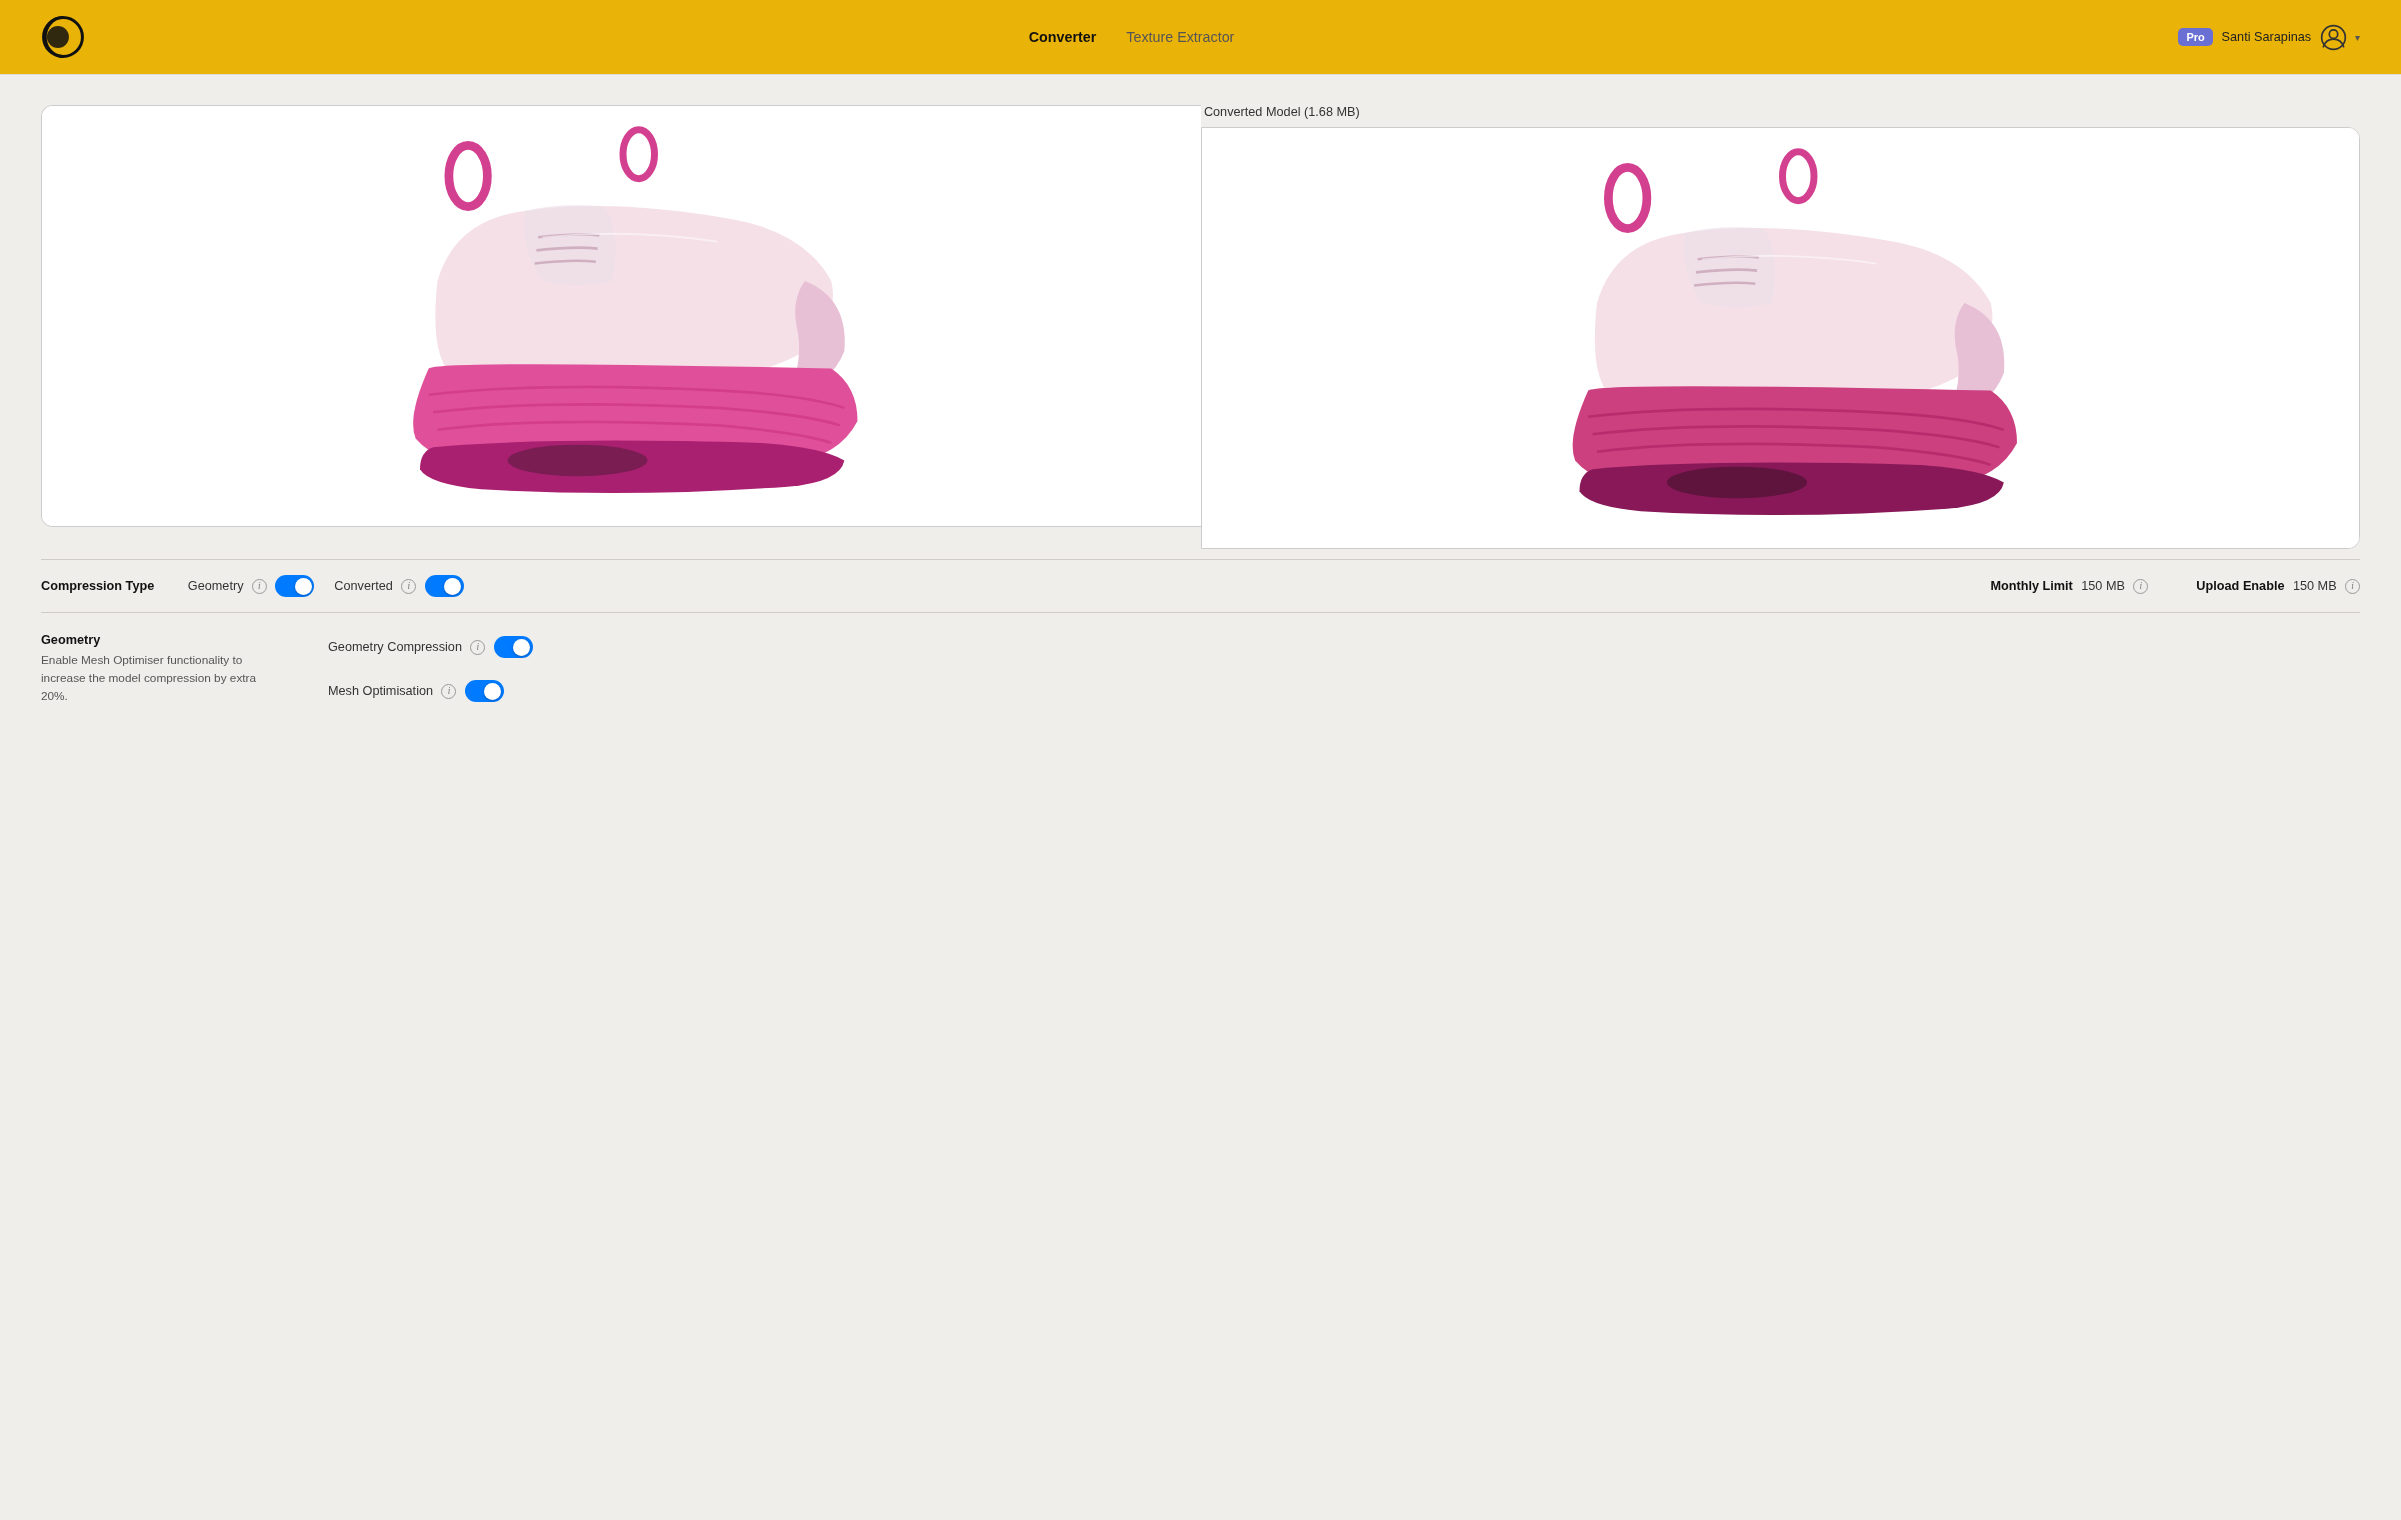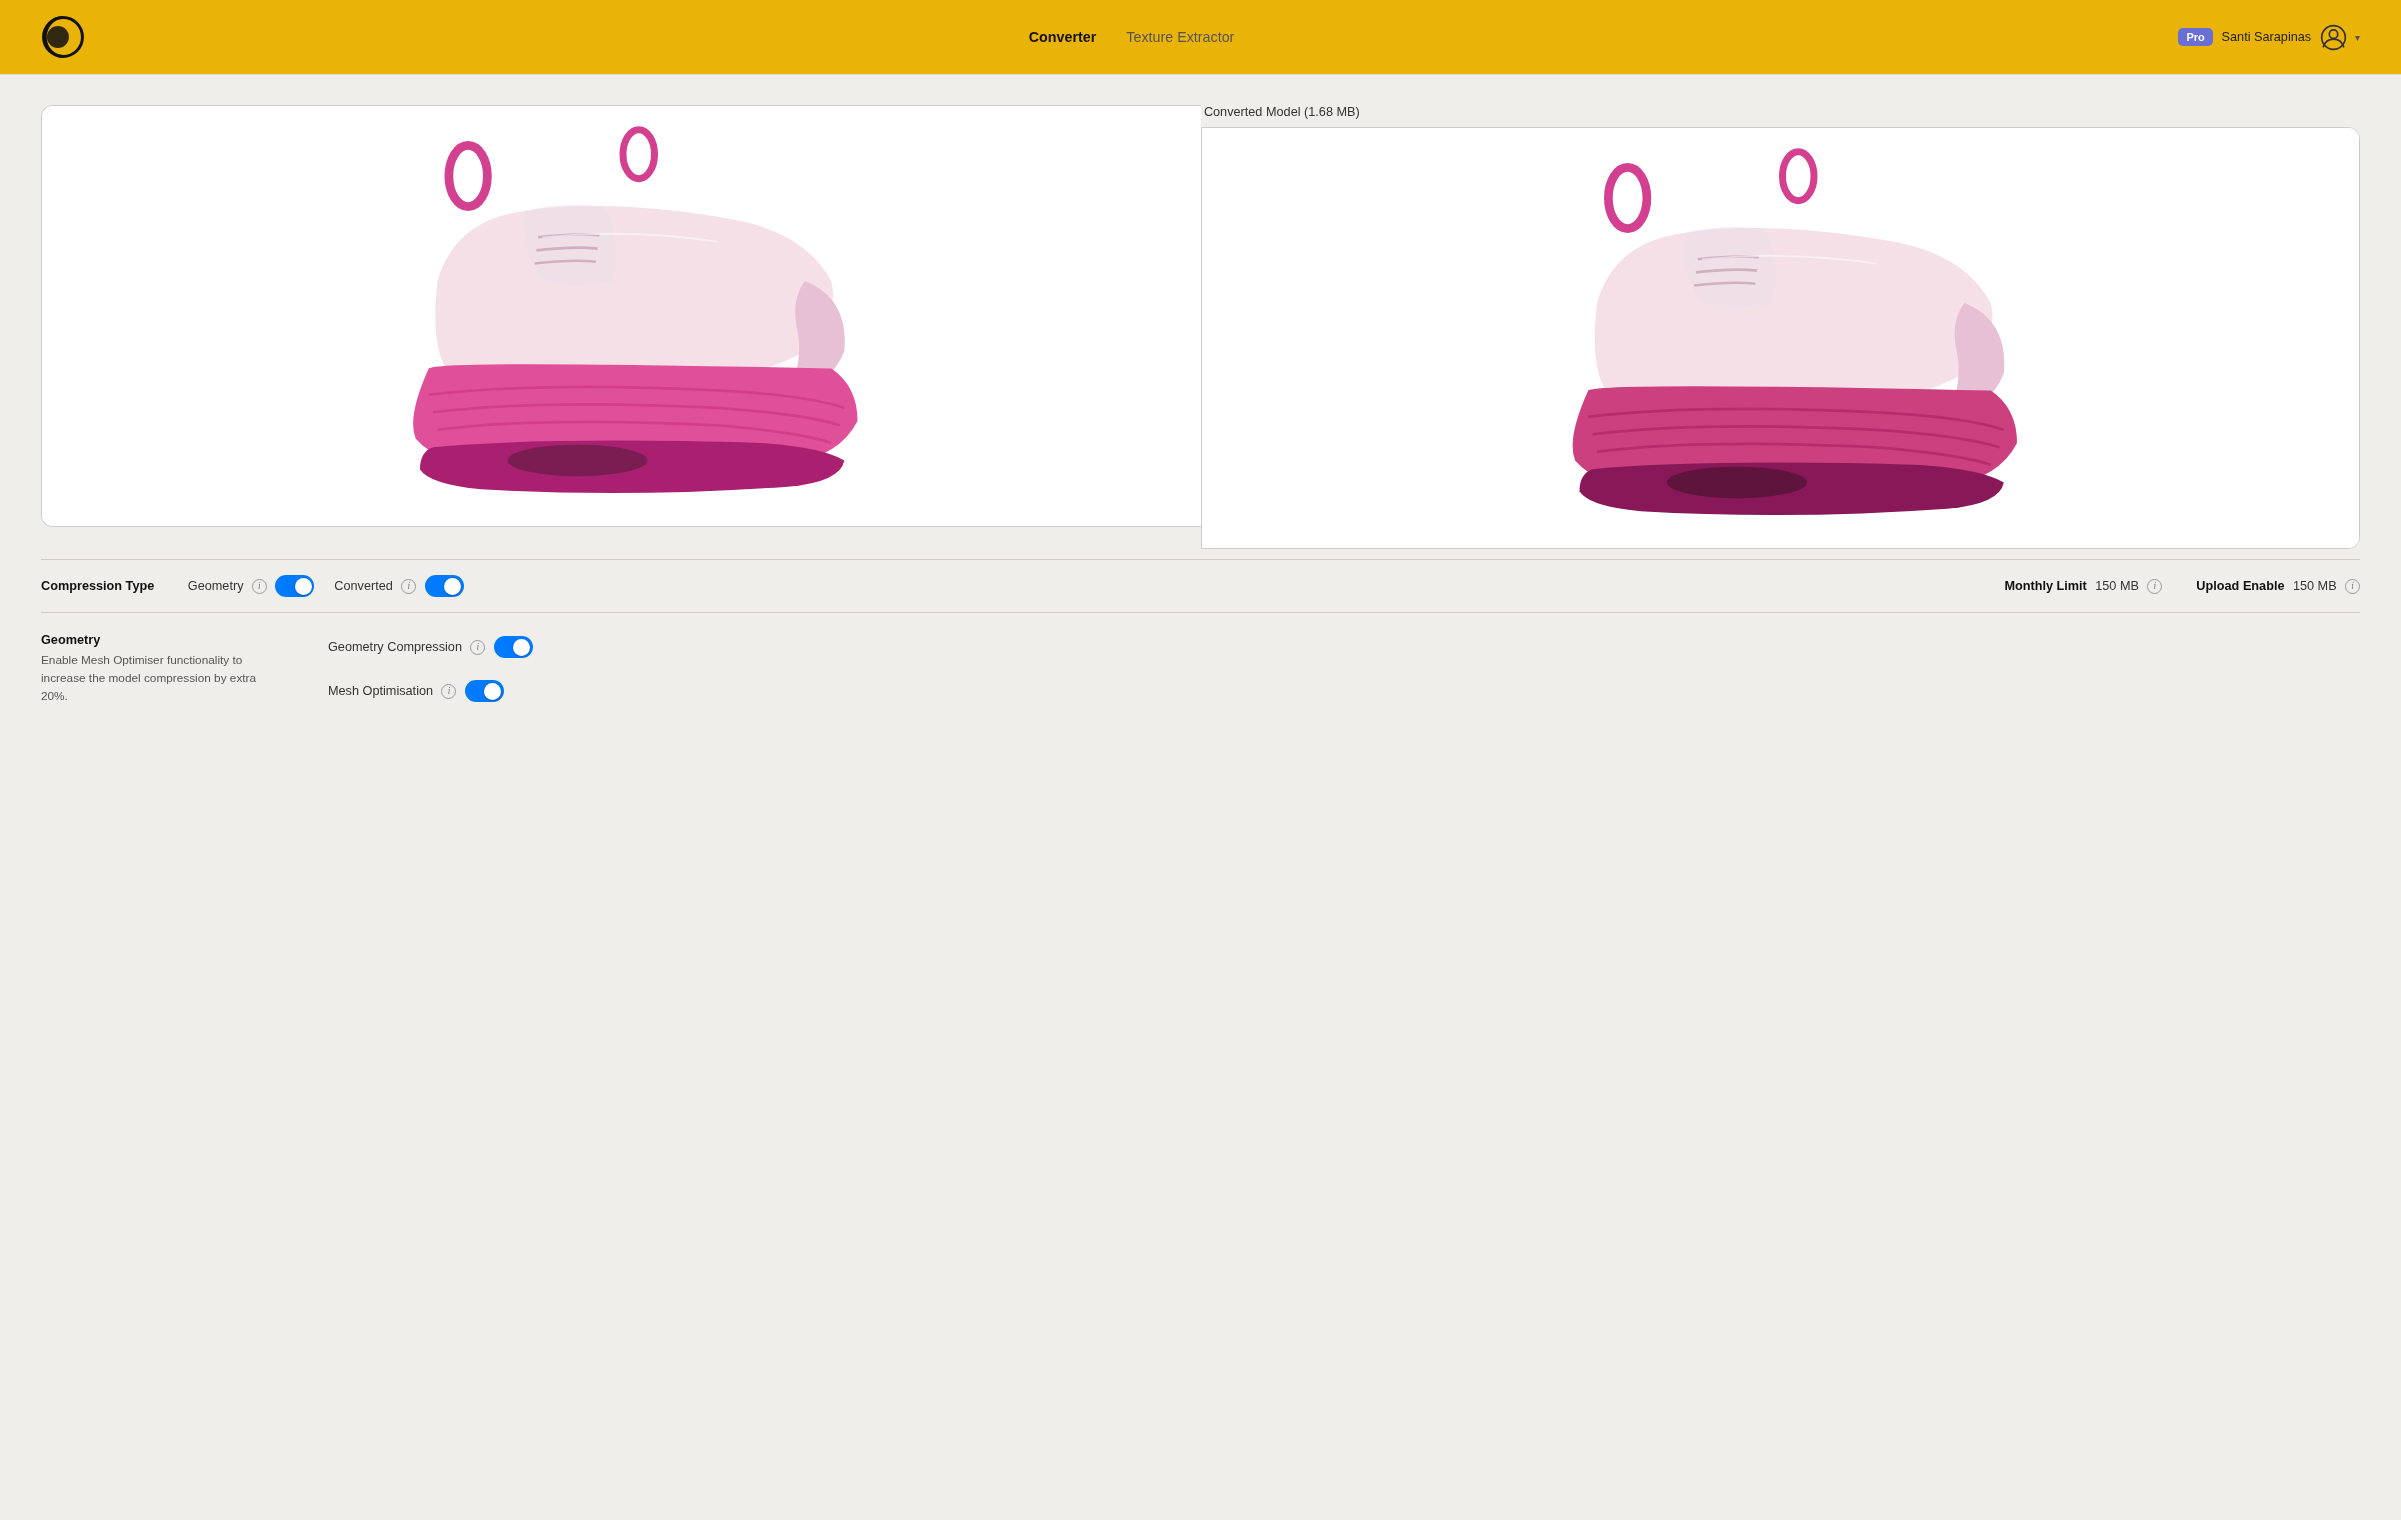--- a/index.html
+++ b/index.html
@@ -233,21 +233,21 @@
 
     .limit-value {
       font-size: 12.7px;
       color: #333;
     }
 
     .controls-right {
       margin-left: auto;
       display: flex;
       align-items: flex-end;
-      gap: 34px;
+      gap: 48px;
     }
 
     
     .geometry-section {
       display: flex;
       gap: 51px;
       padding: 20px 0;
     }
 
     .geometry-description {

